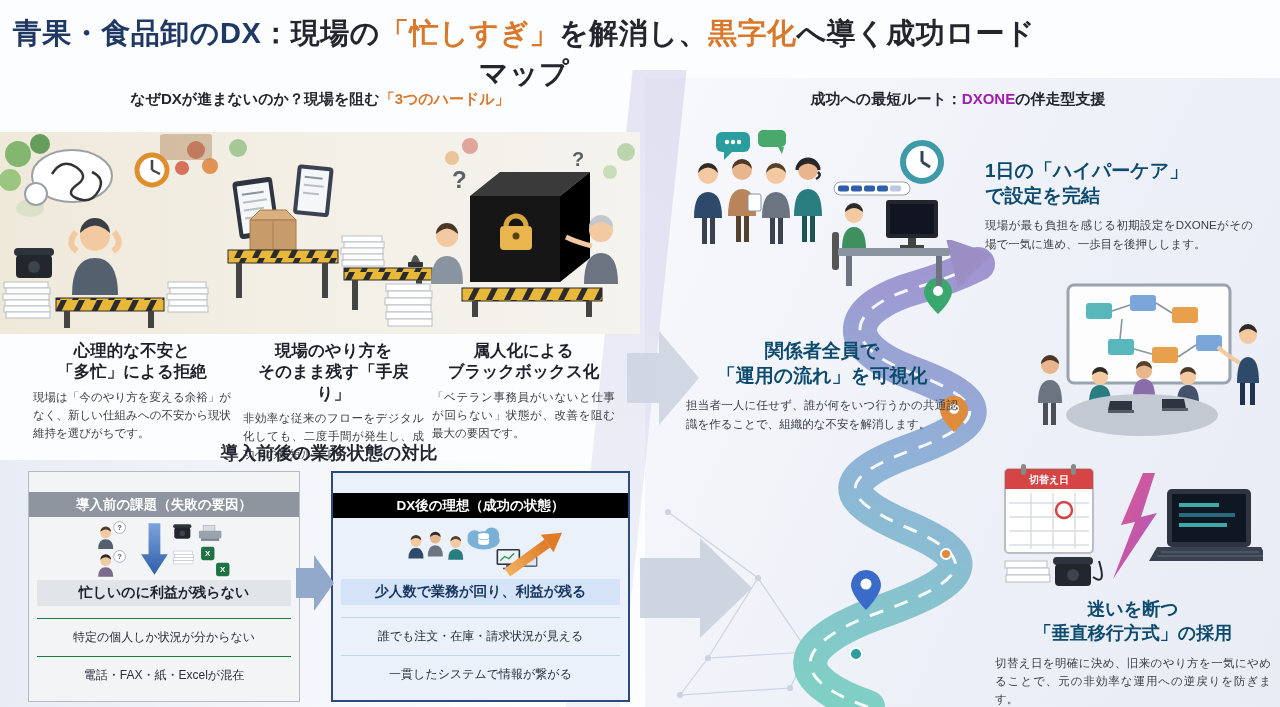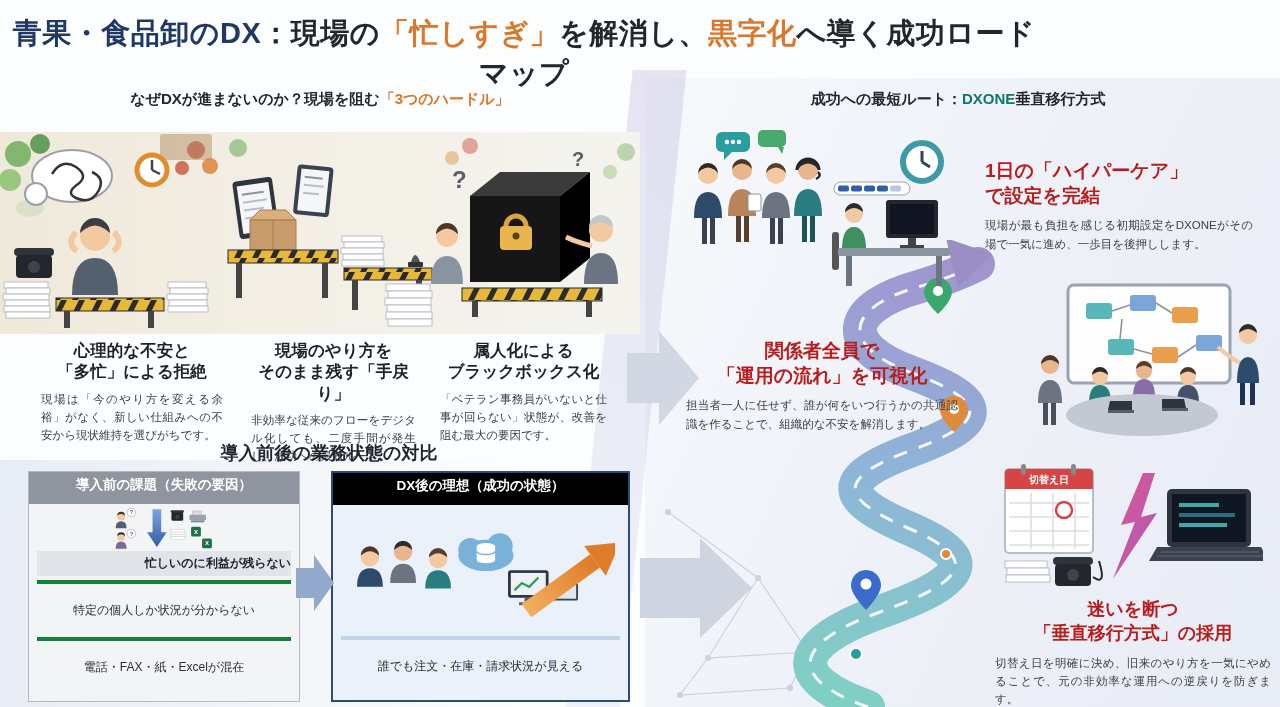--- a/index.html
+++ b/index.html
@@ -15,50 +15,50 @@
   
   .right-bg{left:645px;top:78px;width:635px;height:629px;
     background:linear-gradient(115deg,#f7f9fc 0%,#edf0f7 55%,#e8ecf5 100%);z-index:0;}
   .diag-band{left:598px;top:70px;width:54px;height:660px;transform:skewX(-6deg);
     background:linear-gradient(180deg,rgba(150,138,202,.22),rgba(122,150,205,.10));z-index:0;}
   .comp-band{left:0;top:460px;width:640px;height:247px;
     background:linear-gradient(90deg,#e8ecf4 0%,rgba(243,246,250,0) 80%);z-index:0;}
   
   .title{top:14px;left:0;width:1048px;text-align:center;font-size:29px;font-weight:800;
     letter-spacing:.5px;z-index:3;margin:0;}
-  .c-navy{color:#1f3864;} .c-dark{color:#23262d;} .c-orange{color:#d9782a;} .c-teal{color:#0f766e;}
+  .c-navy{color:#1f3864;} .c-dark{color:#23262d;} .c-orange{color:#d9782a;} .c-teal{color:#a21caf;}
   
   .sec-header{top:90px;font-size:15px;font-weight:800;text-align:center;z-index:3;margin:0;}
   .left-header{left:20px;width:600px;}
   .right-header{left:662px;width:592px;}
   
   .band-wrap{left:0;top:132px;width:640px;height:202px;z-index:2;}
   .hurdle{z-index:3;}
   .hurdle h3{margin:0 0 6px;font-size:16.5px;line-height:1.3;text-align:center;font-weight:800;color:#1d2129;}
-  .hurdle p{margin:8px;font-size:11.5px;line-height:1.55;text-align:justify;color:#3a3f46;}
+  .hurdle p{margin:0;font-size:11.5px;line-height:1.55;text-align:justify;color:#3a3f46;}
   .hurdle-1{left:33px;top:340px;width:198px;}
   .hurdle-2{left:243px;top:340px;width:181px;}
   .hurdle-3{left:432px;top:340px;width:183px;}
   
   .comp-heading{left:28px;top:441px;width:602px;text-align:center;font-size:18px;font-weight:800;margin:0;z-index:3;}
   .cmp-box{display:flex;flex-direction:column;z-index:3;}
   .box-before{left:28px;top:471px;width:272px;height:231px;background:#f3f4f6;border:1px solid #b4bac3;}
   .box-after{left:331px;top:471px;width:299px;height:231px;background:#eaf1fb;border:2px solid #2b4a7d;}
-  .cmp-head{height:32px;line-height:25px;text-align:center;color:#fff;font-weight:bold;font-size:13.5px;flex:none;}
+  .cmp-head{height:25px;line-height:25px;text-align:center;color:#fff;font-weight:bold;font-size:13.5px;flex:none;margin-top:20px;}
   .box-before .cmp-head{background:#8e959f;}
   .box-after .cmp-head{background:#000000;}
   .cmp-illo{flex:1;display:flex;align-items:center;justify-content:center;padding:3px 6px 0;overflow:hidden;}
   .cmp-illo svg{width:95%;height:100%;}
   .cmp-rows{padding:0 8px 7px;flex:none;}
-  .cmp-row{text-align:center;font-size:12px;color:#2a2f38;padding:18px 0;border-top:4px solid #15803d;}
-  .cmp-row.hl{font-weight:800;font-size:12px;background:#e1e4e9;border-top:none;margin-bottom:4px;padding:4px 0;color:#1d2129;text-align:right;}
+  .cmp-row{text-align:center;font-size:12px;color:#2a2f38;padding:10px 0;border-top:1px solid #15803d;}
+  .cmp-row.hl{font-weight:800;font-size:14px;background:#e1e4e9;border-top:none;margin-bottom:12px;padding:4px 0;color:#1d2129;}
   .box-after .cmp-row{border-top-color:#c2d3ea;}
   .box-after .cmp-row.hl{background:#d4e3f7;color:#16355e;}
   
-  .step h3{margin:0 0 8px;font-size:19px;line-height:1.32;font-weight:800;color:#b91c1c;}
+  .step h3{margin:0 0 8px;font-size:19px;line-height:1.32;font-weight:800;color:#0c4a6e;}
   .step p{margin:0;font-size:11.5px;line-height:1.6;color:#3a3f46;text-align:justify;}
   .step{z-index:3;}
   .step-1{left:985px;top:158px;width:268px;}
   .step-2{left:686px;top:338px;width:272px;text-align:center;}
   .step-2 h3{text-align:center;}
   .step-3{left:995px;top:598px;width:276px;text-align:center;}
   .step-3 h3{text-align:center;font-size:18px;}
   
   .support-wrap{left:688px;top:130px;width:278px;height:164px;z-index:2;}
   .meeting-wrap{left:1014px;top:281px;width:260px;height:167px;z-index:2;}
@@ -75,21 +75,21 @@
 <div id="canvas">
 
   <div class="abs right-bg"></div>
   <div class="abs diag-band"></div>
   <div class="abs comp-band"></div>
 
   <h1 class="abs title"><span class="c-navy">青果・食品卸のDX</span><span class="c-dark">：現場の</span><span class="c-orange">「忙しすぎ」</span><span class="c-dark">を解消し、</span><span class="c-orange">黒字化</span><span class="c-dark">へ導く成功ロードマップ</span></h1>
 
   <h2 class="abs sec-header left-header"><span class="c-dark">なぜDXが進まないのか？現場を阻む</span><span class="c-orange">「3つのハードル」</span></h2>
 
-  <h2 class="abs sec-header right-header"><span class="c-dark">成功への最短ルート：</span><span class="c-teal">DXONE</span><span class="c-dark">垂直移行方式</span></h2>
+  <h2 class="abs sec-header right-header"><span class="c-dark">成功への最短ルート：</span><span class="c-teal">DXONE</span><span class="c-dark">の伴走型支援</span></h2>
 
   <div class="abs band-wrap">
     <svg viewBox="0 0 640 202">
       <defs>
         <pattern id="caution" patternUnits="userSpaceOnUse" width="18" height="14">
           <rect width="18" height="14" fill="#e8b83a"></rect>
           <polygon points="0,14 7,0 13,0 6,14" fill="#2b2b2b"></polygon>
         </pattern>
         <linearGradient id="bandbg" x1="0" y1="0" x2="1" y2="0">
           <stop offset="0" stop-color="#efe9da"></stop>
@@ -377,21 +377,23 @@
           <rect width="28" height="19" rx="2" fill="#3a4150"></rect>
           <rect x="2" y="2" width="24" height="15" fill="#dfe6ee"></rect>
         </g>
         <g transform="translate(196,96) rotate(-36)">
           <rect x="0" y="-9" width="92" height="18" fill="url(#orangeUp)"></rect>
           <polygon points="92,-20 126,0 92,20" fill="#e07b28"></polygon>
         </g>
       </svg>
     </div>
     <div class="cmp-rows">
+      <div class="cmp-row hl">少人数で業務が回り、利益が残る</div>
       <div class="cmp-row">誰でも注文・在庫・請求状況が見える</div>
+      <div class="cmp-row">一貫したシステムで情報が繋がる</div>
     </div>
   </div>
 
   <div class="abs divider-arrow-wrap">
     <svg viewBox="0 0 74 96">
         <polygon points="0,22 32,22 32,0 72,47 32,94 32,72 0,72" fill="#cdd4e0" opacity="0.9"></polygon>
       </svg>
   </div>
 
   <div class="abs road-wrap">

